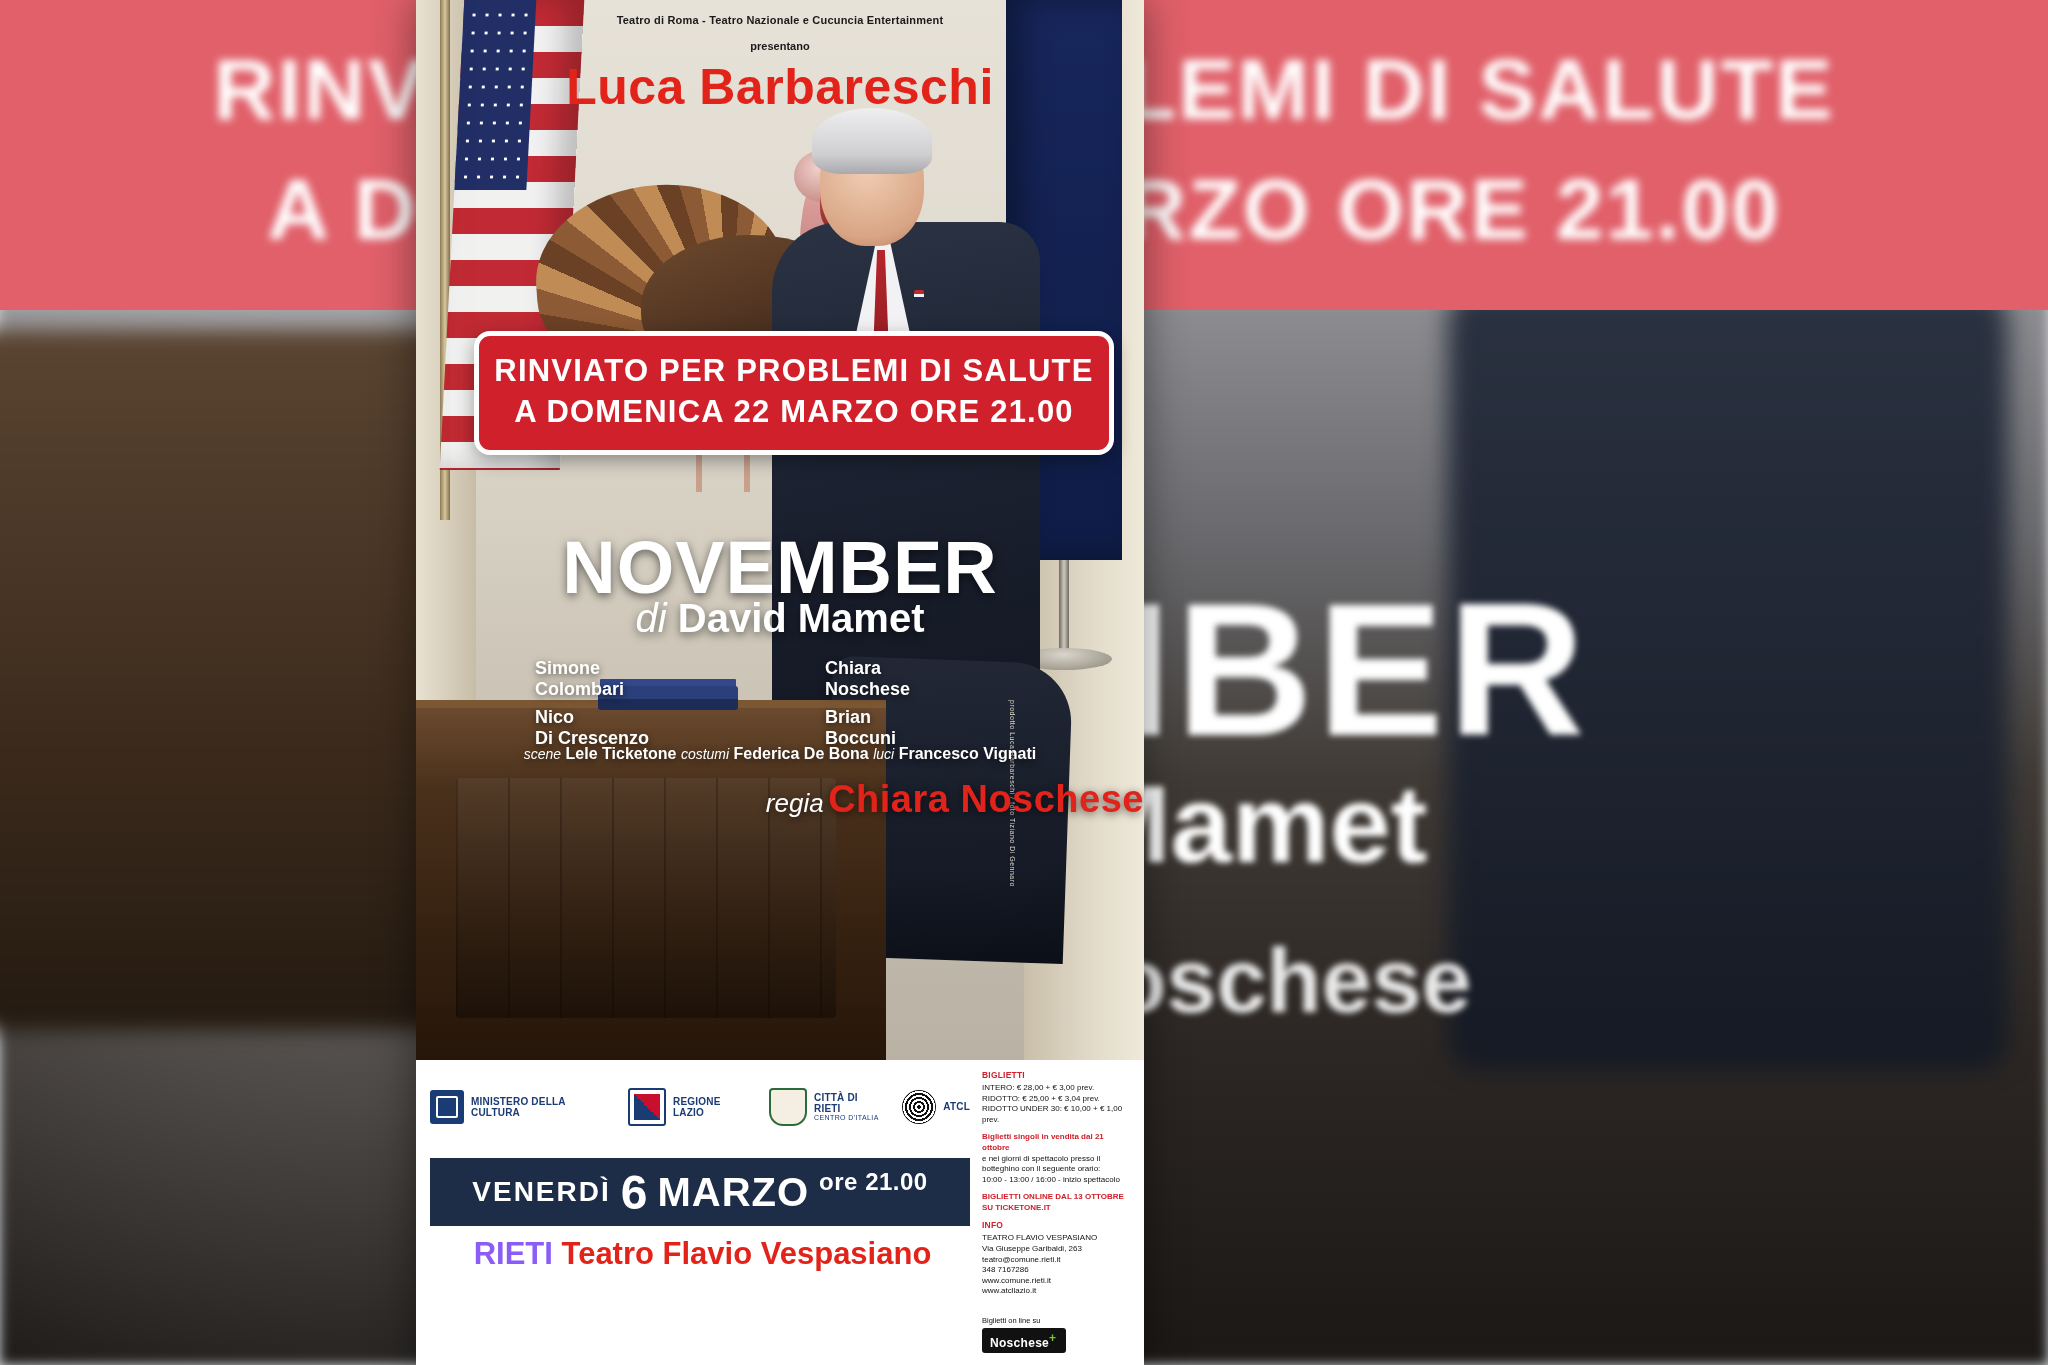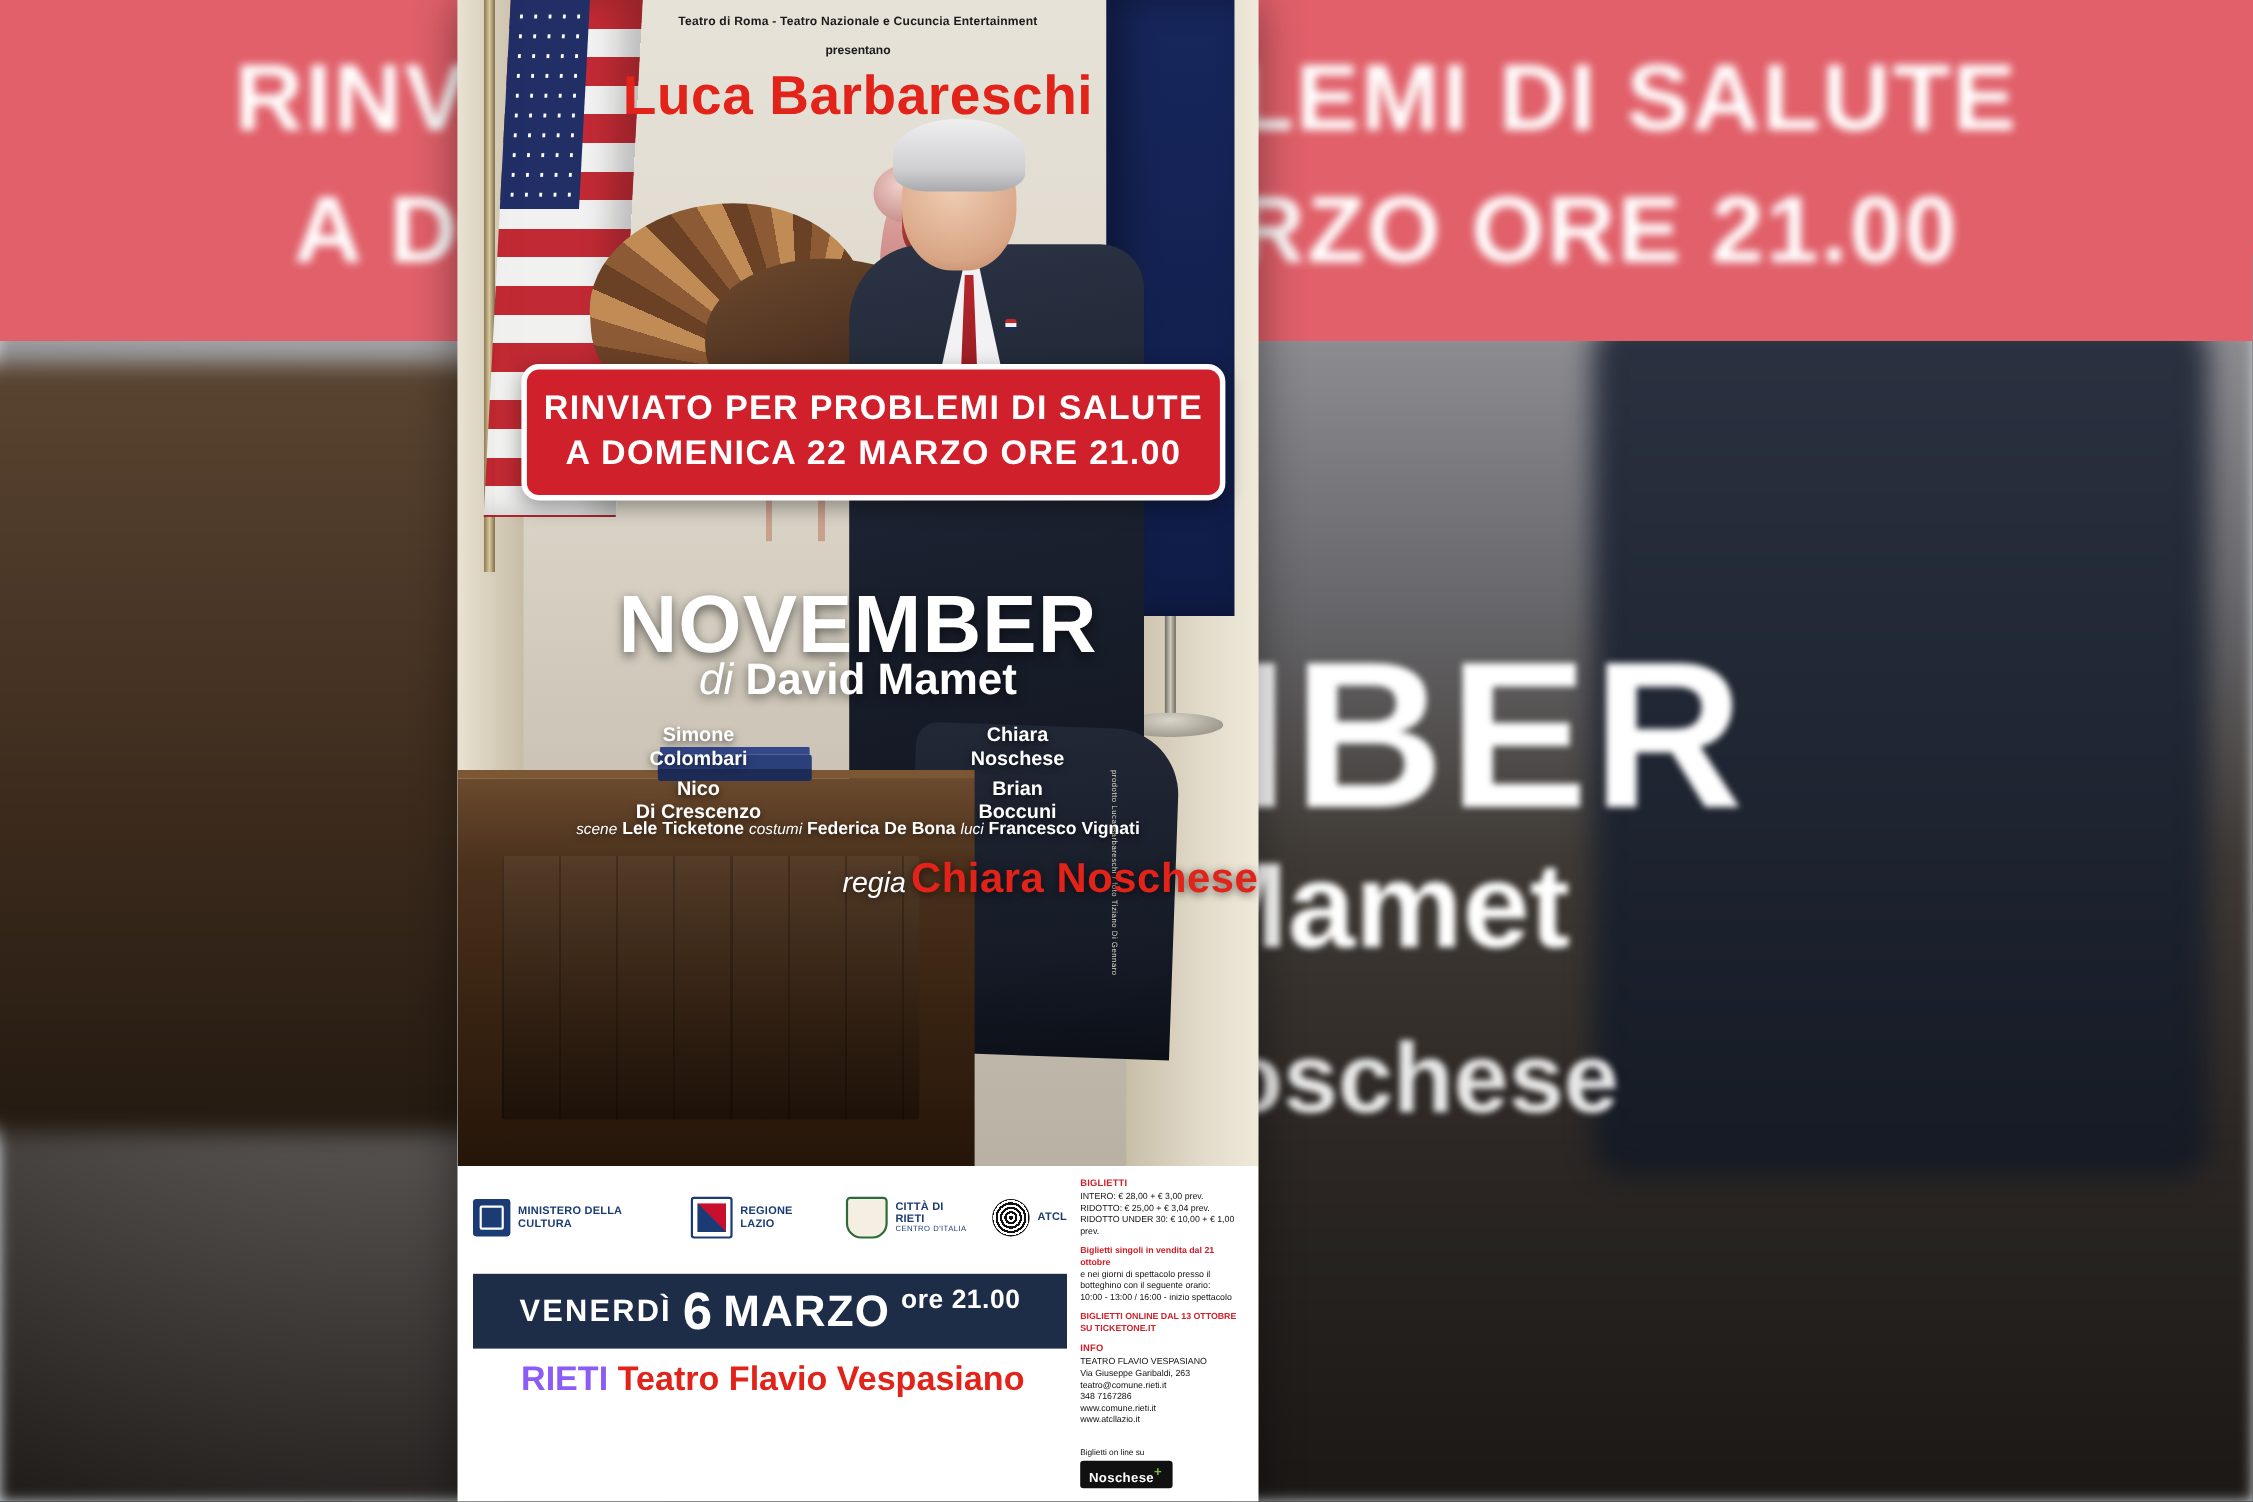--- a/index.html
+++ b/index.html
@@ -398,21 +398,20 @@
     text-shadow: 0 2px 7px rgba(0,0,0,0.6);
   }
   .cast-row {
     display: flex;
     justify-content: center;
     gap: 90px;
     margin-top: 8px;
   }
   .cast-name {
     width: 200px;
-    text-align: center;
     font-size: 18px;
     font-weight: bold;
     line-height: 1.15;
   }
   .crew {
     position: absolute;
     left: 0; right: 0;
     top: 745px;
     text-align: center;
     color: #fff;

